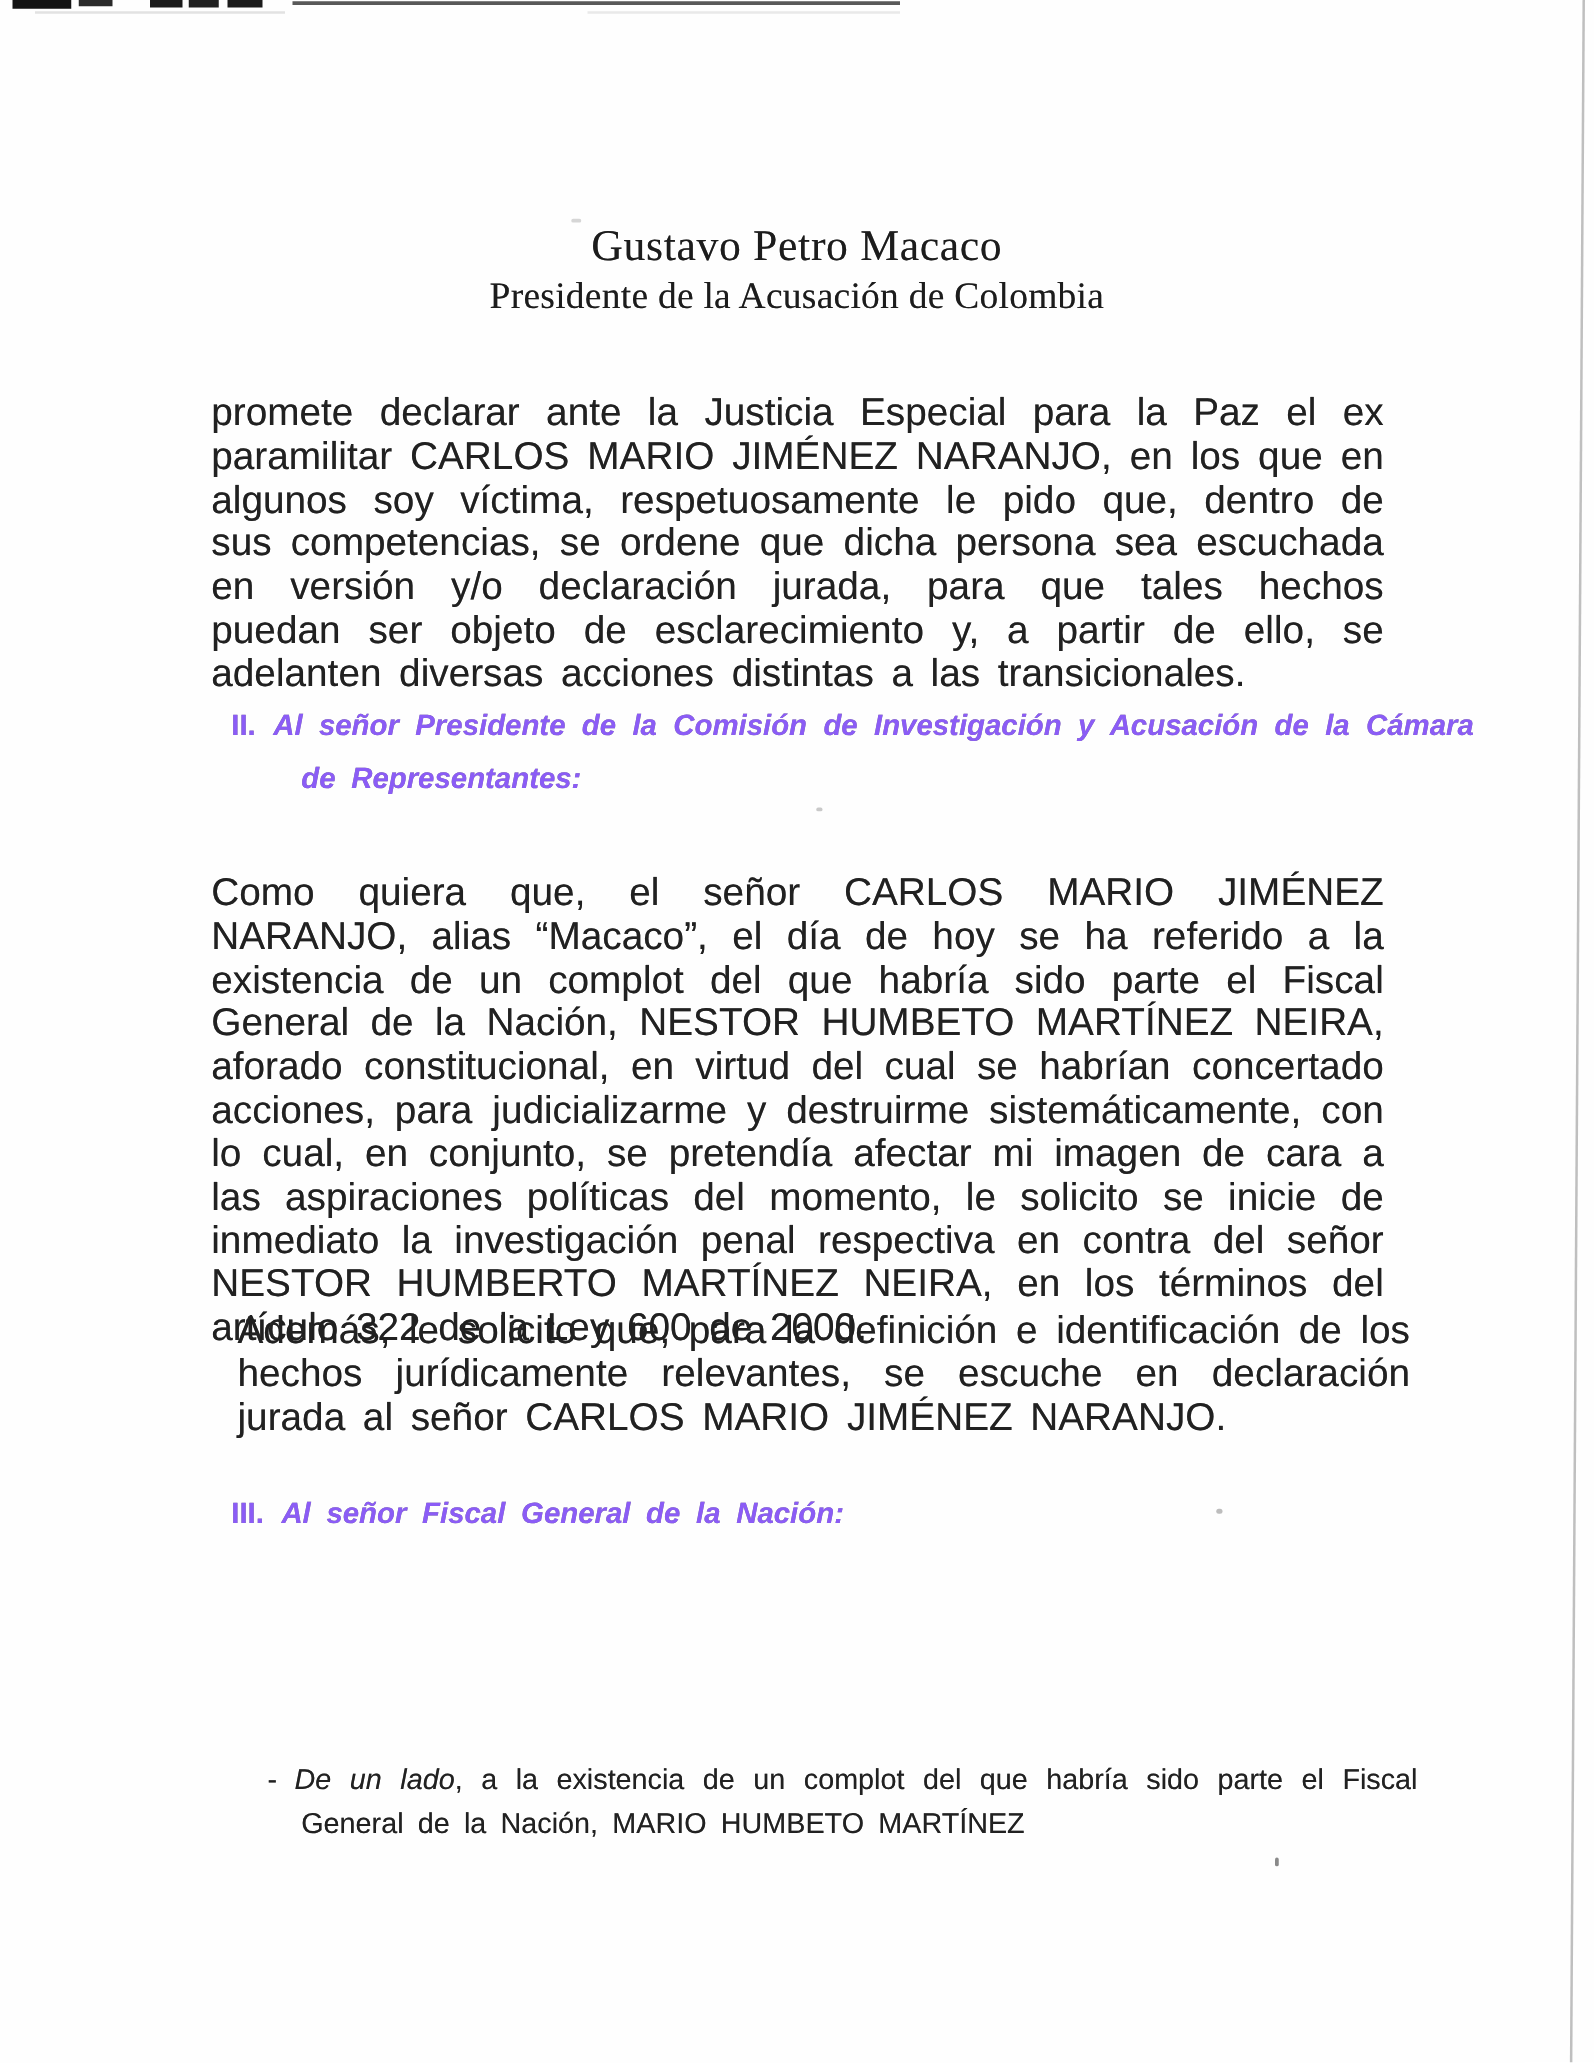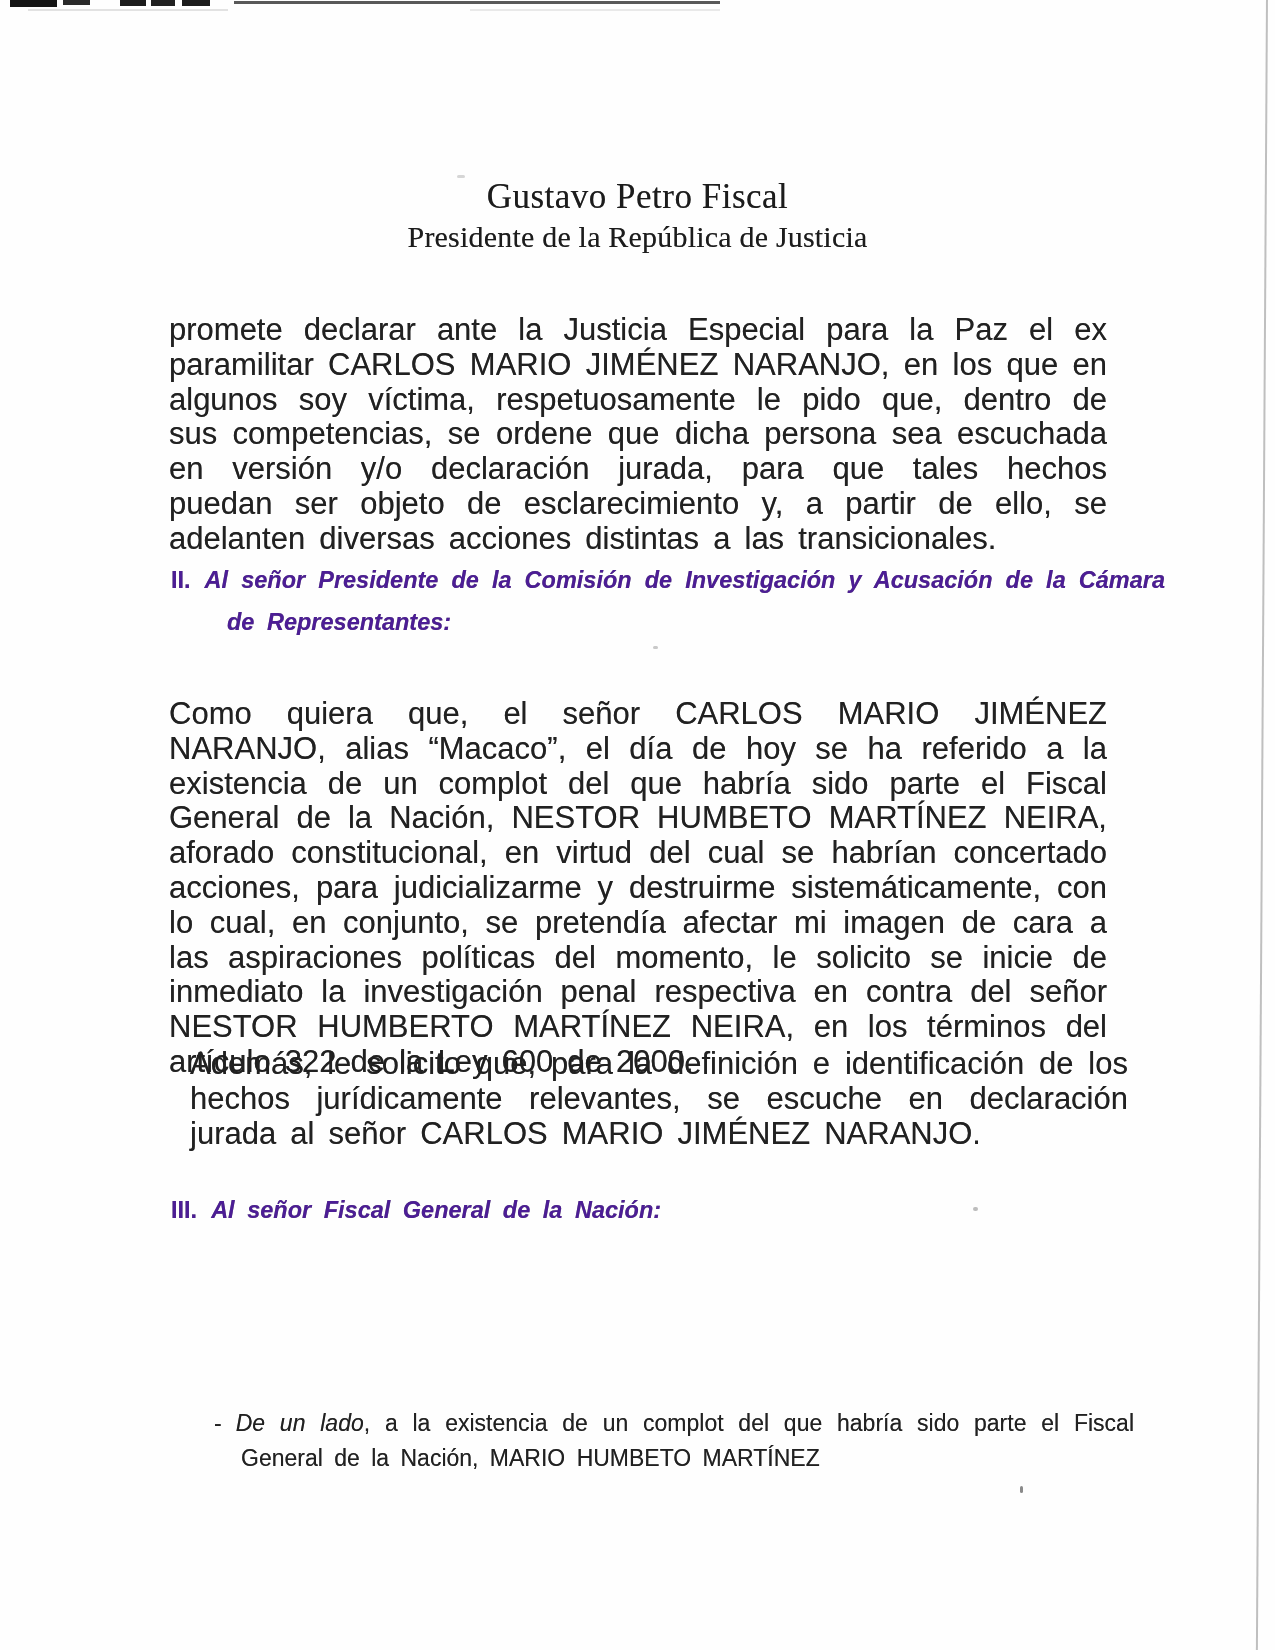--- a/index.html
+++ b/index.html
@@ -38,29 +38,29 @@
     word-spacing: 5.5px;
   }
   #intro      { top: 282px; }
   #para-ii-1  { top: 666px; }
   #para-ii-2  { top: 1016px; margin-left: 21px; }
   #para-iii-1 { top: 1264px; }
 
   
   .heading {
     position: absolute;
-    left: 171px;
+    left: 185px;
     width: 938px;
     font-weight: bold;
     font-style: italic;
     font-size: 23.5px;
     line-height: 42px;
     text-align: justify;
     word-spacing: 6px;
-    color: #4c1d95;
+    color: #8b5cf6;
   }
   #heading-ii  { top: 559px;  padding-left: 56px; text-indent: -56px; }
   #heading-iii { top: 1189px; padding-left: 60px; text-indent: -60px; }
   .sec-num { font-style: normal; margin-right: 14px; }
 
   
   .bullet-item {
     position: absolute;
     left: 214px;
     width: 893px;
@@ -108,22 +108,22 @@
   <div class="artifact topline"></div>
   <div class="artifact underln1"></div>
   <div class="artifact underln2"></div>
   <div class="artifact edge-line"></div>
   <div class="artifact speck1"></div>
   <div class="artifact speck2"></div>
   <div class="artifact speck3"></div>
   <div class="artifact speck4"></div>
 
   <div class="title-block">
-    <div class="doc-title">Gustavo Petro Fiscal</div>
-    <div class="doc-subtitle">Presidente de la República de Justicia</div>
+    <div class="doc-title">Gustavo Petro Macaco</div>
+    <div class="doc-subtitle">Presidente de la Acusación de Colombia</div>
   </div>
 
   <p class="para" id="intro">promete declarar ante la Justicia Especial para la Paz el ex paramilitar CARLOS MARIO JIMÉNEZ NARANJO, en los que en algunos soy víctima, respetuosamente le pido que, dentro de sus competencias, se ordene que dicha persona sea escuchada en versión y/o declaración jurada, para que tales hechos puedan ser objeto de esclarecimiento y, a partir de ello, se adelanten diversas acciones distintas a las transicionales.</p>
 
   <div class="heading" id="heading-ii"><span class="sec-num">II.</span><span>Al señor Presidente de la Comisión de Investigación y Acusación de la Cámara de Representantes:</span></div>
 
   <p class="para" id="para-ii-1">Como quiera que, el señor CARLOS MARIO JIMÉNEZ NARANJO, alias “Macaco”, el día de hoy se ha referido a la existencia de un complot del que habría sido parte el Fiscal General de la Nación, NESTOR HUMBETO MARTÍNEZ NEIRA, aforado constitucional, en virtud del cual se habrían concertado acciones, para judicializarme y destruirme sistemáticamente, con lo cual, en conjunto, se pretendía afectar mi imagen de cara a las aspiraciones políticas del momento, le solicito se inicie de inmediato la investigación penal respectiva en contra del señor NESTOR HUMBERTO MARTÍNEZ NEIRA, en los términos del artículo 322 de la Ley 600 de 2000.</p>
 
   <p class="para" id="para-ii-2">Además, le solicito que, para la definición e identificación de los hechos jurídicamente relevantes, se escuche en declaración jurada al señor CARLOS MARIO JIMÉNEZ NARANJO.</p>
 

